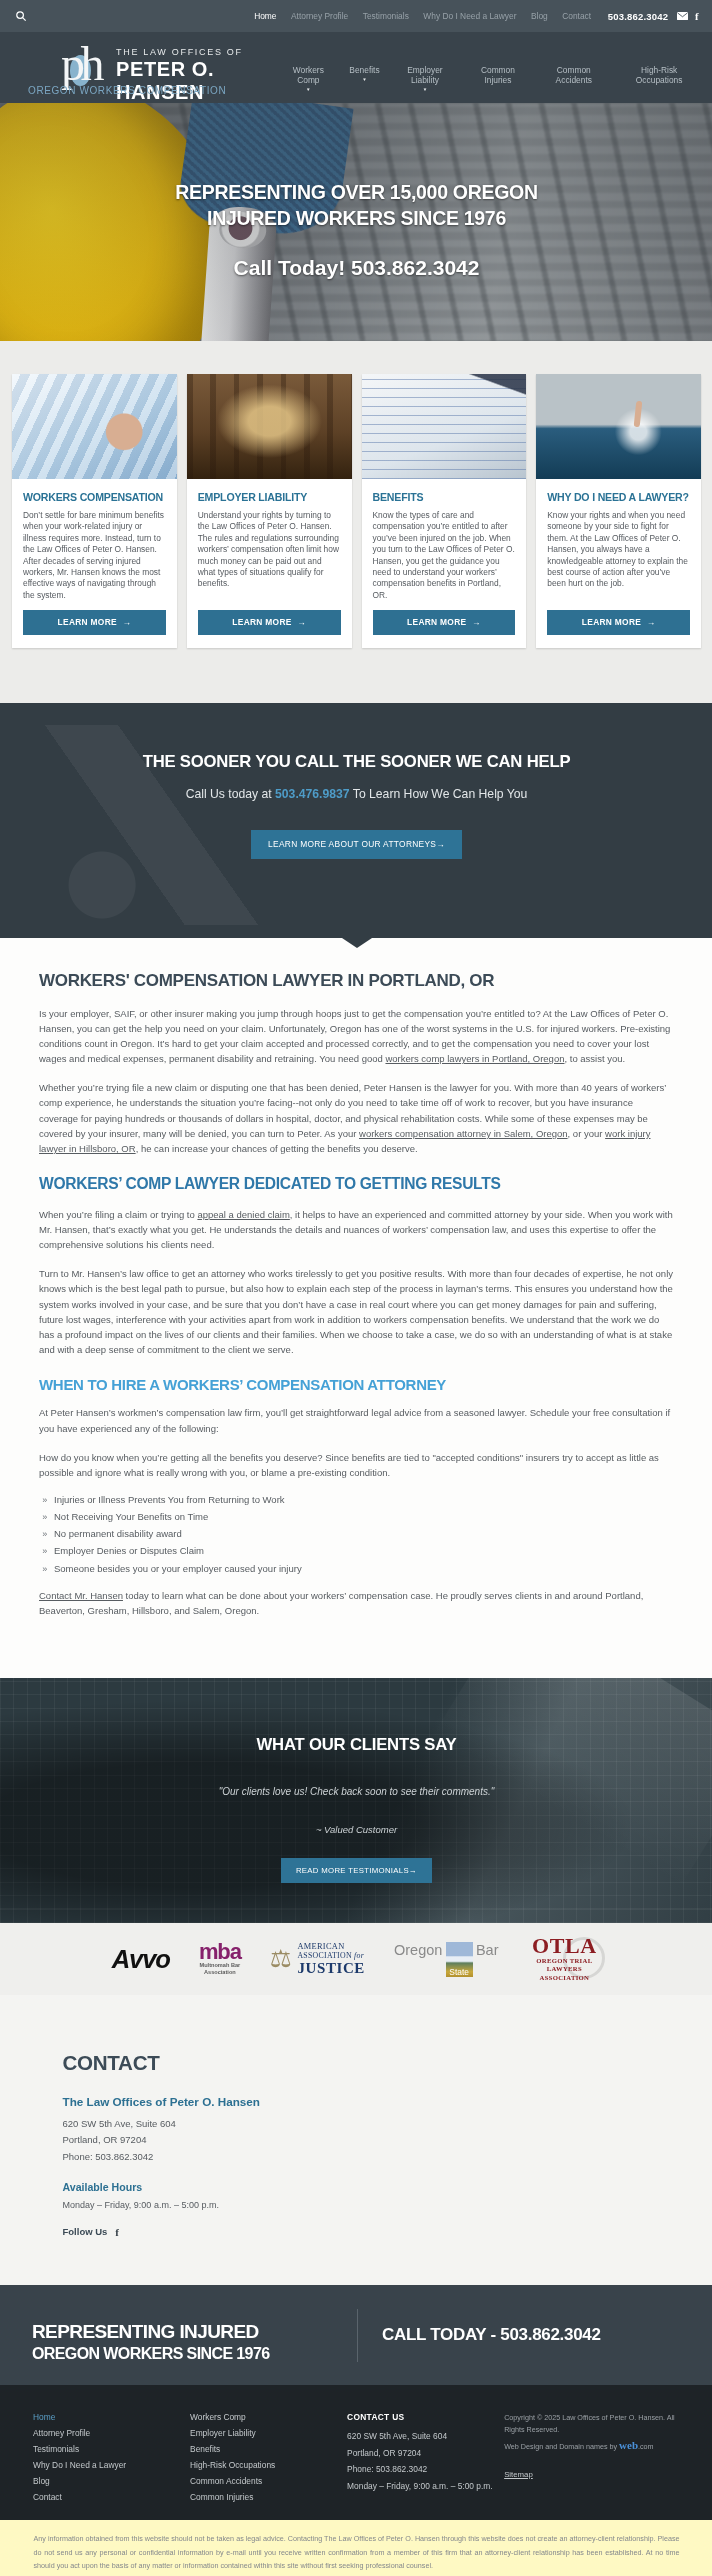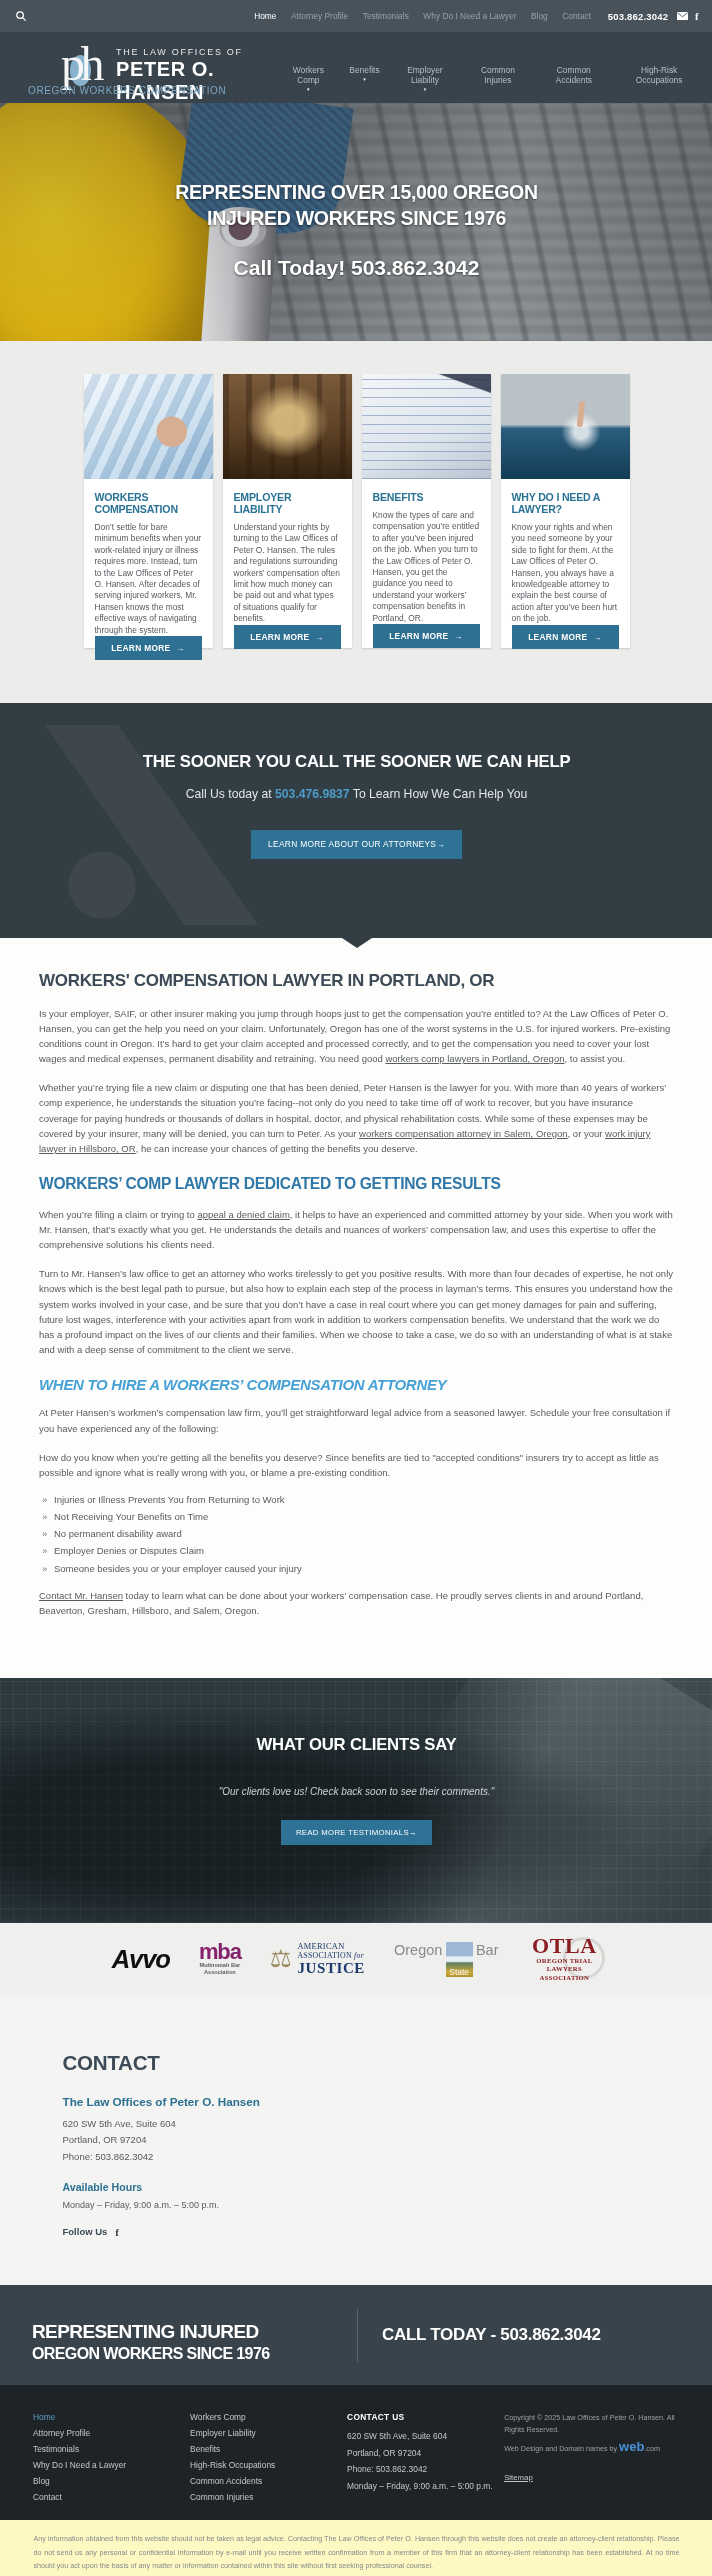--- a/index.html
+++ b/index.html
@@ -47,21 +47,21 @@
     background:linear-gradient(90deg,#f0f0f0 0%, #d8d8da 40%, #9a9a9e 75%, #6f6f73 100%); border-radius:31px/22px; }
   .hero-plans::before { content:""; position:absolute; left:10px; top:4.5px; width:47px; height:36px; border-radius:50%;
     background:radial-gradient(circle at 45% 45%, #6e5560 0 35%, #e9e9e9 38% 55%, #b9b9bb 60% 100%); }
   .hero-overlay { position:absolute; inset:0; background:linear-gradient(rgba(44,50,55,.30), rgba(44,50,55,.12)); }
   .hero-copy { position:absolute; inset:0; display:flex; flex-direction:column; align-items:center; justify-content:center; text-align:center; padding-top:16.7px; }
   .hero-headline { color:#fff; font-size:19.5px; font-weight:bold; letter-spacing:-0.3px; line-height:1.3; max-width:390px; text-shadow:0 1.1px 2.2px rgba(0,0,0,.55); }
   .hero-cta { color:#fff; font-size:21px; font-weight:600; margin-top:25.6px; text-shadow:0 1.1px 2.2px rgba(0,0,0,.55); }
 
   
   .cards-section { height:362px; background:#ececea; padding-top:33px; }
-  .cards { width:546px; margin:0 auto; display:grid; grid-template-columns:repeat(4,1fr); gap:10px; }
+  .cards { width:689px; margin:0 auto; display:grid; grid-template-columns:repeat(4,1fr); gap:10px; }
   .card { background:#fff; height:274px; display:flex; flex-direction:column; box-shadow:0 0.6px 1.7px rgba(0,0,0,.15); }
   .card-img { height:105px; flex:none; position:relative; overflow:hidden; }
   .img-back { background:radial-gradient(circle at 68% 55%, #d8ae92 0 14%, rgba(216,174,146,0) 15%),
     repeating-linear-gradient(115deg, rgba(255,255,255,.35) 0 7.8px, rgba(90,130,170,.18) 7.8px 16.7px),
     linear-gradient(150deg,#eef5fb 0%, #bcd6ea 55%, #8fb4d4 100%); }
   .img-court { background:radial-gradient(ellipse at 50% 45%, rgba(236,205,140,.8) 0 18%, rgba(236,205,140,0) 45%),
     repeating-linear-gradient(90deg, rgba(40,24,12,.35) 0 5.6px, rgba(0,0,0,0) 5.6px 23.4px),
     linear-gradient(180deg,#7a5a3a 0%, #5d4126 55%, #33220f 100%); }
   .img-claim { background:linear-gradient(200deg, rgba(40,50,70,.85) 0 12%, rgba(40,50,70,0) 13%),
     repeating-linear-gradient(0deg, rgba(90,120,170,.5) 0 1.1px, rgba(0,0,0,0) 1.1px 9px),
@@ -87,21 +87,21 @@
   .cta-btn { display:inline-block; margin-top:29px; background:#2e7396; color:#fff; font-size:8.4px; letter-spacing:0.3px;
     padding:9.5px 16.7px; border:none; cursor:pointer; font-family:inherit; position:relative; }
   .cta-chevron { position:absolute; bottom:-10px; left:50%; transform:translateX(-50%); width:0; height:0;
     border-left:15.6px solid transparent; border-right:15.6px solid transparent; border-top:10px solid #333d44; z-index:2; }
 
   
   .article { height:740px; background:#fdfdfc; overflow:hidden; }
   .article-inner { width:635px; margin:0 auto; padding-top:33px; }
   .article h1 { color:#3c4b57; font-size:17px; letter-spacing:-0.3px; margin-bottom:14.5px; }
   .article h2 { color:#2f78a9; font-size:15.6px; letter-spacing:-0.3px; margin:19px 0 13.4px; }
-  .article h3 { color:#45a1d6; font-size:15px; letter-spacing:-0.3px; margin:19px 0 12.2px;font-style:italic; }
+  .article h3 { color:#45a1d6; font-size:15px; letter-spacing:-0.3px; margin:19px 0 12.2px; }
   .article p { color:#575c61; font-size:9.5px; line-height:1.6; margin-bottom:14px; }
   .article a.inline-link { text-decoration:underline; cursor:pointer; }
   .bullet-list { list-style:none; margin:0 0 14px 3.3px; }
   .bullet-list li { color:#575c61; font-size:9.5px; margin-bottom:6.1px; }
   .bullet-list .marker { color:#6a7076; margin-right:6.7px; font-size:9px; }
 
   
   .testimonials { height:245px; position:relative; overflow:hidden; background:#b91c1c; text-align:center; }
   .testi-bg { position:absolute; inset:0;
     background:
@@ -162,21 +162,21 @@
   .footer-nav { height:135px; background:#1e2327; padding:27px 33px 0; display:flex; }
   .fcol { width:25%; }
   .fcol ul { list-style:none; }
   .fcol li { margin-bottom:6.1px; }
   .fcol a { color:#c3c8cb; font-size:8.4px; }
   .fcol a.active { color:#5b9fc7; }
   .fcol-contact .fhead { color:#fff; font-size:8.4px; font-weight:bold; letter-spacing:0.3px; margin-bottom:9px; }
   .fcol-contact p { color:#c3c8cb; font-size:8.4px; margin-bottom:6.7px; }
   .fcol-right { width:28%; margin-left:auto; text-align:left; }
   .fcol-right .copy { color:#9aa0a5; font-size:7.2px; line-height:1.7; }
-  .fcol-right .brand { color:#4a90d9; font-weight:bold; font-size:13px; }
+  .fcol-right .brand { color:#4a90d9; font-weight:bold; font-size:11px;font-family:Liberation Serif, serif; }
   .fcol-right .tld { color:#9aa0a5; font-size:7.2px; }
   .fcol-right .sitemap { display:inline-block; color:#c3c8cb; font-size:7.8px; text-decoration:underline; margin-top:14.5px; }
 
   
   .disclaimer-bar { height:56px; background:#fef9c3; padding-top:12.2px; }
   .disclaimer-bar p { width:646px; margin:0 auto; color:#84888c; font-size:7.2px; line-height:1.85; text-align:justify; }
 </style>
 </head>
 <body>
 
@@ -338,20 +338,21 @@
     </p>
   </div>
 </section>
 
 <section class="testimonials">
   <div class="testi-bg"></div>
   <div class="testi-beam"></div>
   <div class="testi-content">
     <div class="testi-heading">WHAT OUR CLIENTS SAY</div>
     <div class="testi-quote">"Our clients love us! Check back soon to see their comments."</div>
+    <div class="testi-attr">~ Valued Customer</div>
     <div>
       <button class="testi-btn">
         <span>READ MORE TESTIMONIALS</span><span>→</span>
       </button>
     </div>
   </div>
 </section>
 
 <section class="logos-bar">
   <div class="logo-item">

